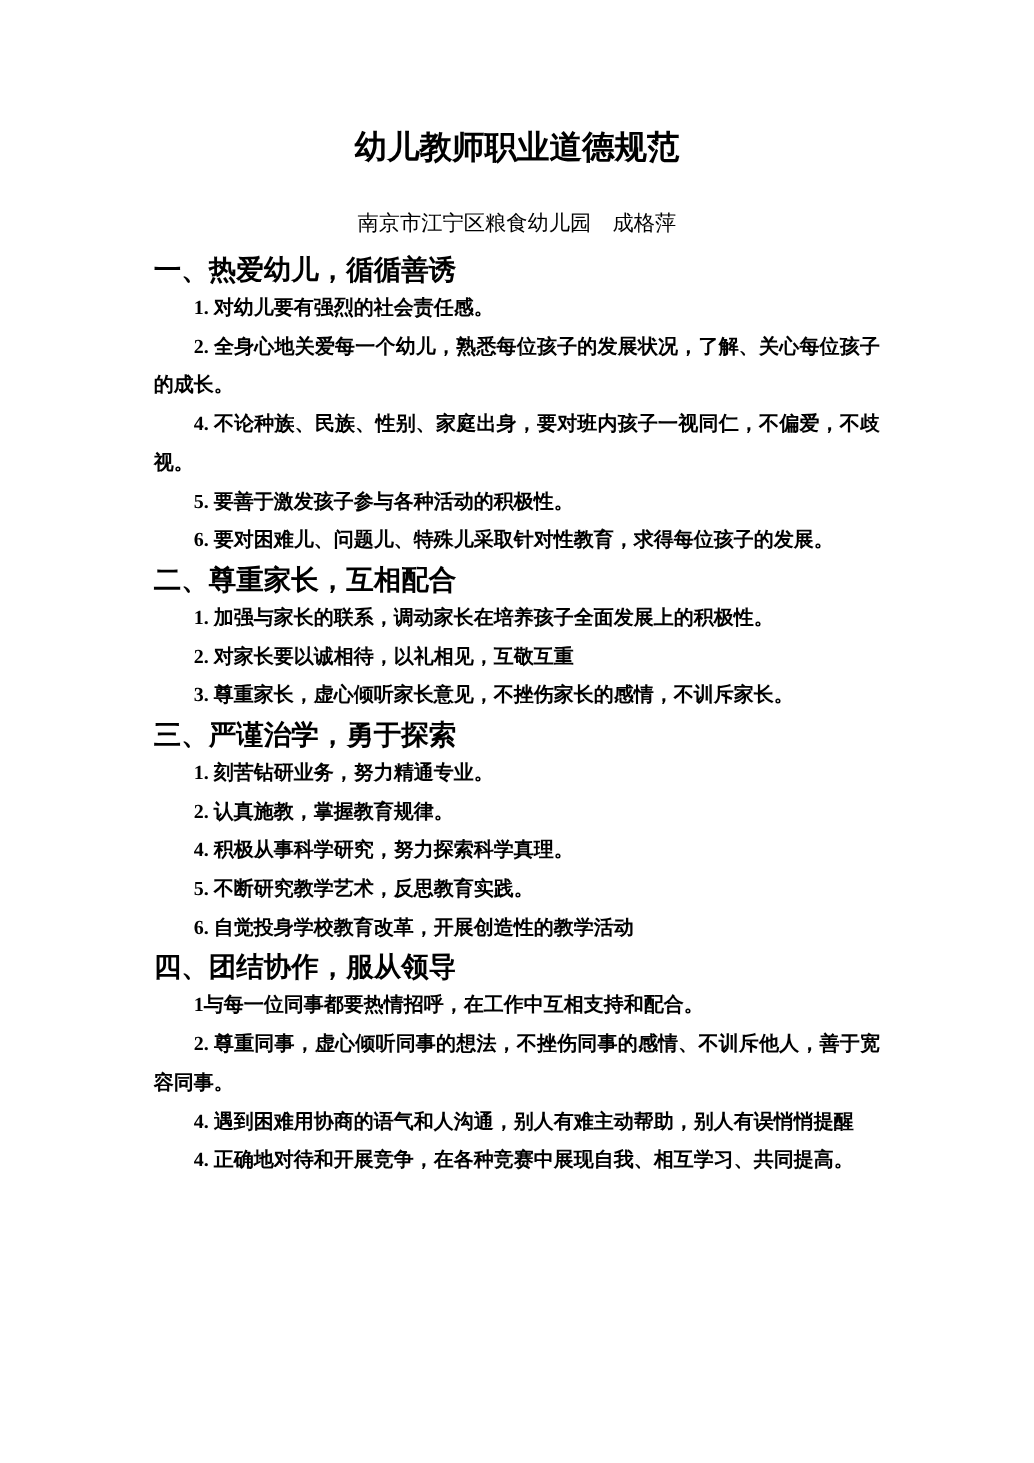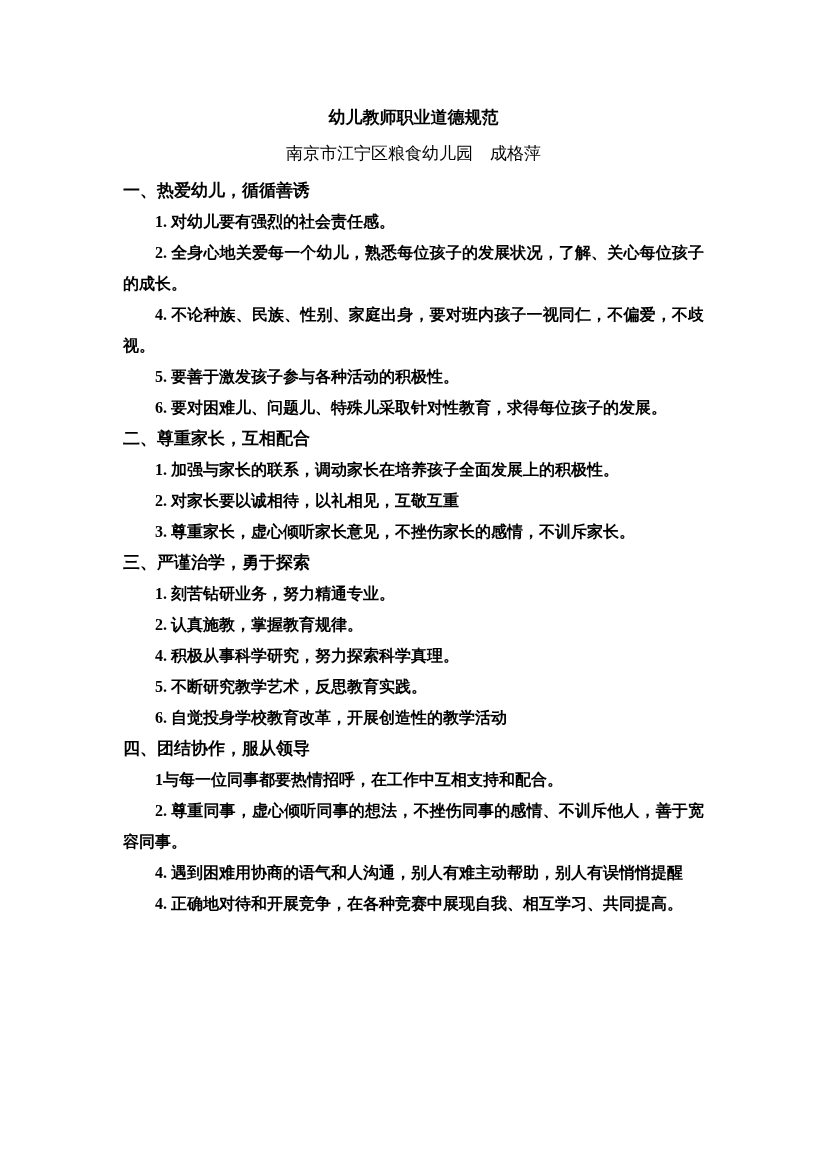--- a/index.html
+++ b/index.html
@@ -14,37 +14,37 @@
     margin: 0 auto;
     background: #ffffff;
     color: #000000;
     font-family: "Liberation Serif", "DejaVu Serif", serif;
     overflow: hidden;
     box-sizing: border-box;
     padding: 101px 123px 0 123px;
   }
   .doc-title {
     margin: 0;
-    font-size: 17px;
+    font-size: 26px;
     line-height: 34px;
     font-weight: bold;
     text-align: center;
     letter-spacing: 0px;
   }
   .doc-byline {
-    margin-top: 7px;
+    margin-top: 32px;
     font-size: 17px;
     line-height: 24px;
     text-align: center;
   }
   .doc-body {
     margin-top: 9px;
   }
   .section-heading {
-    font-size: 17px;
+    font-size: 22px;
     line-height: 31px;
     font-weight: bold;
     text-align: left;
   }
   .para {
     font-size: 16px;
     line-height: 31px;
     text-indent: 32px;
     text-align: justify;
     text-justify: inter-ideograph;

